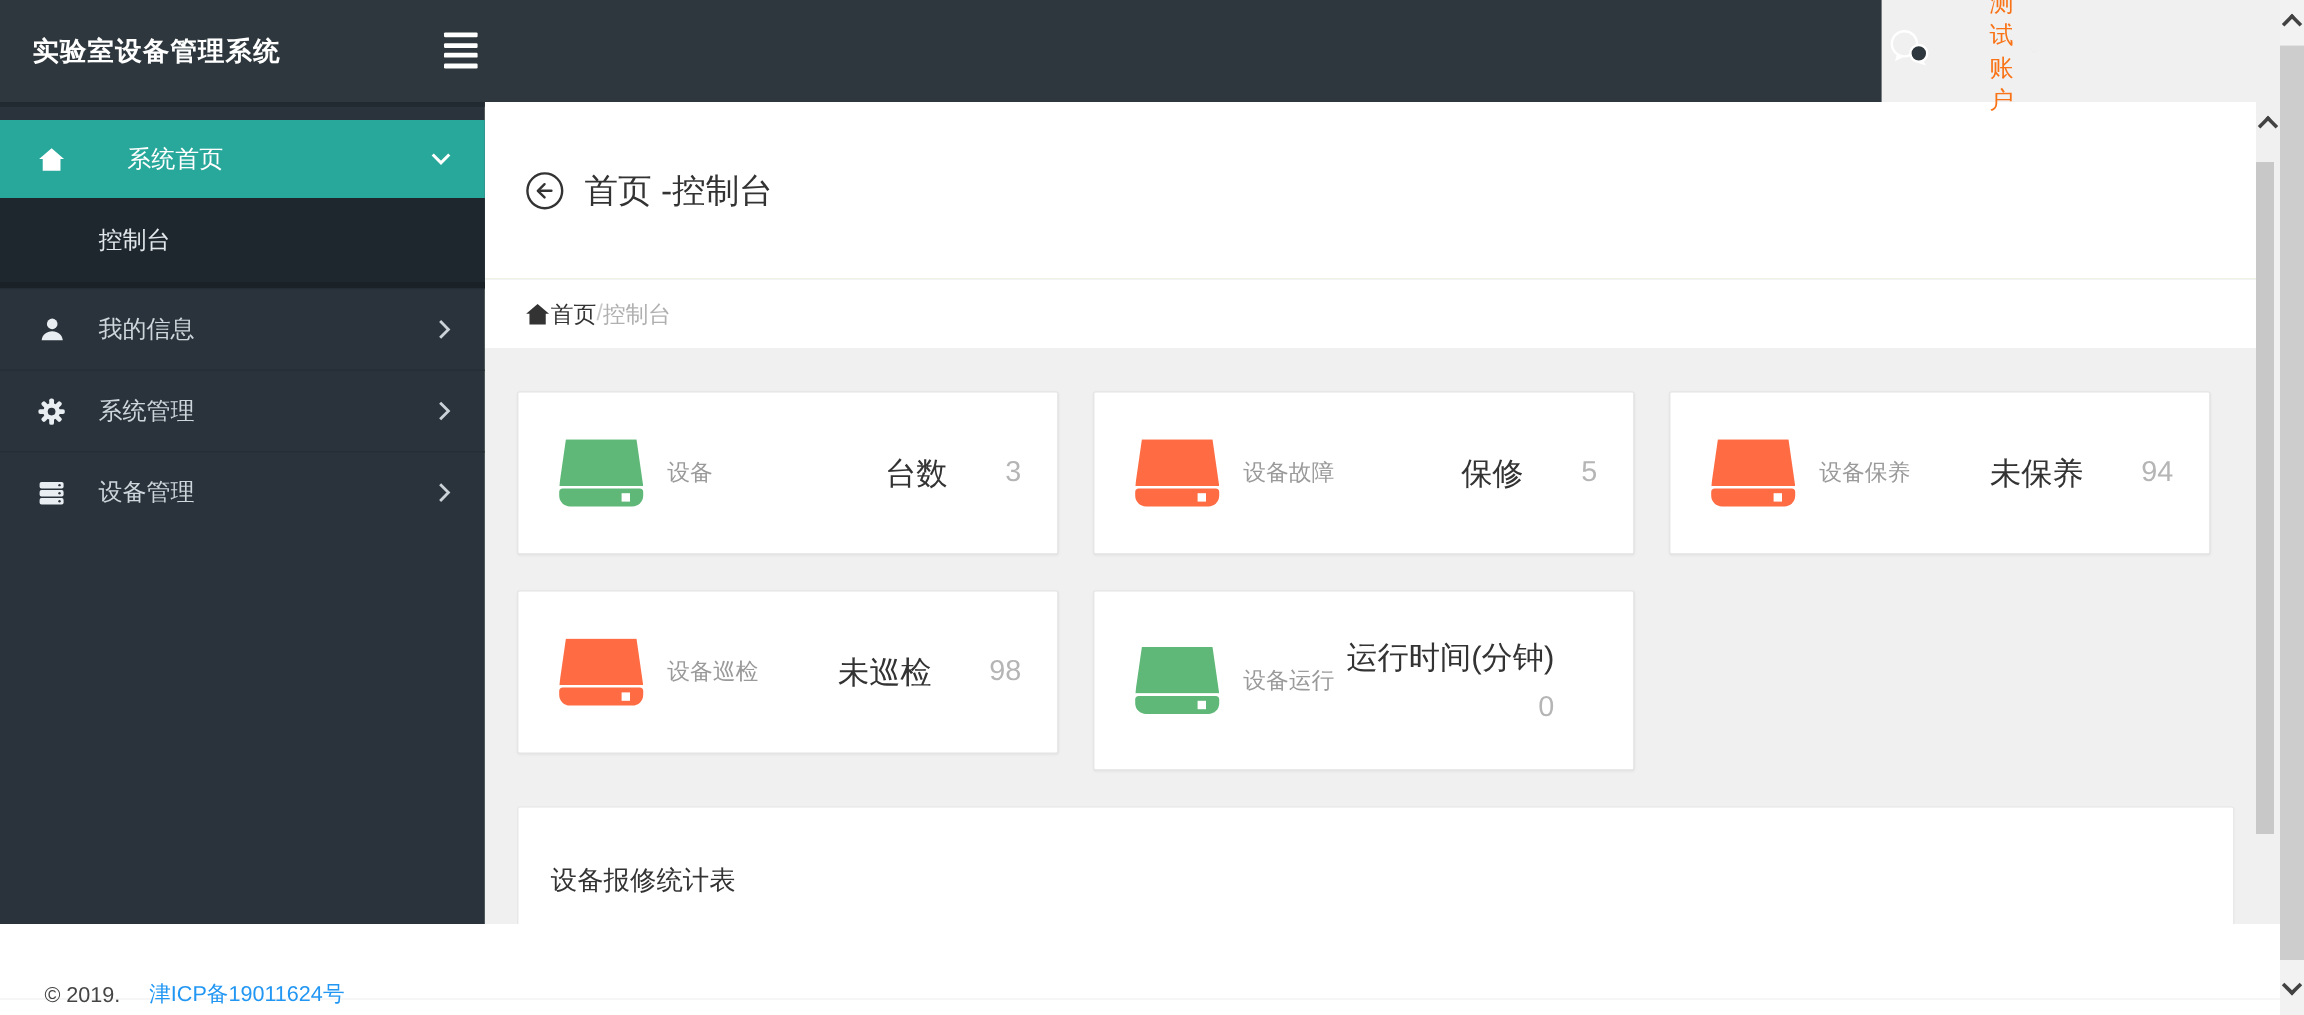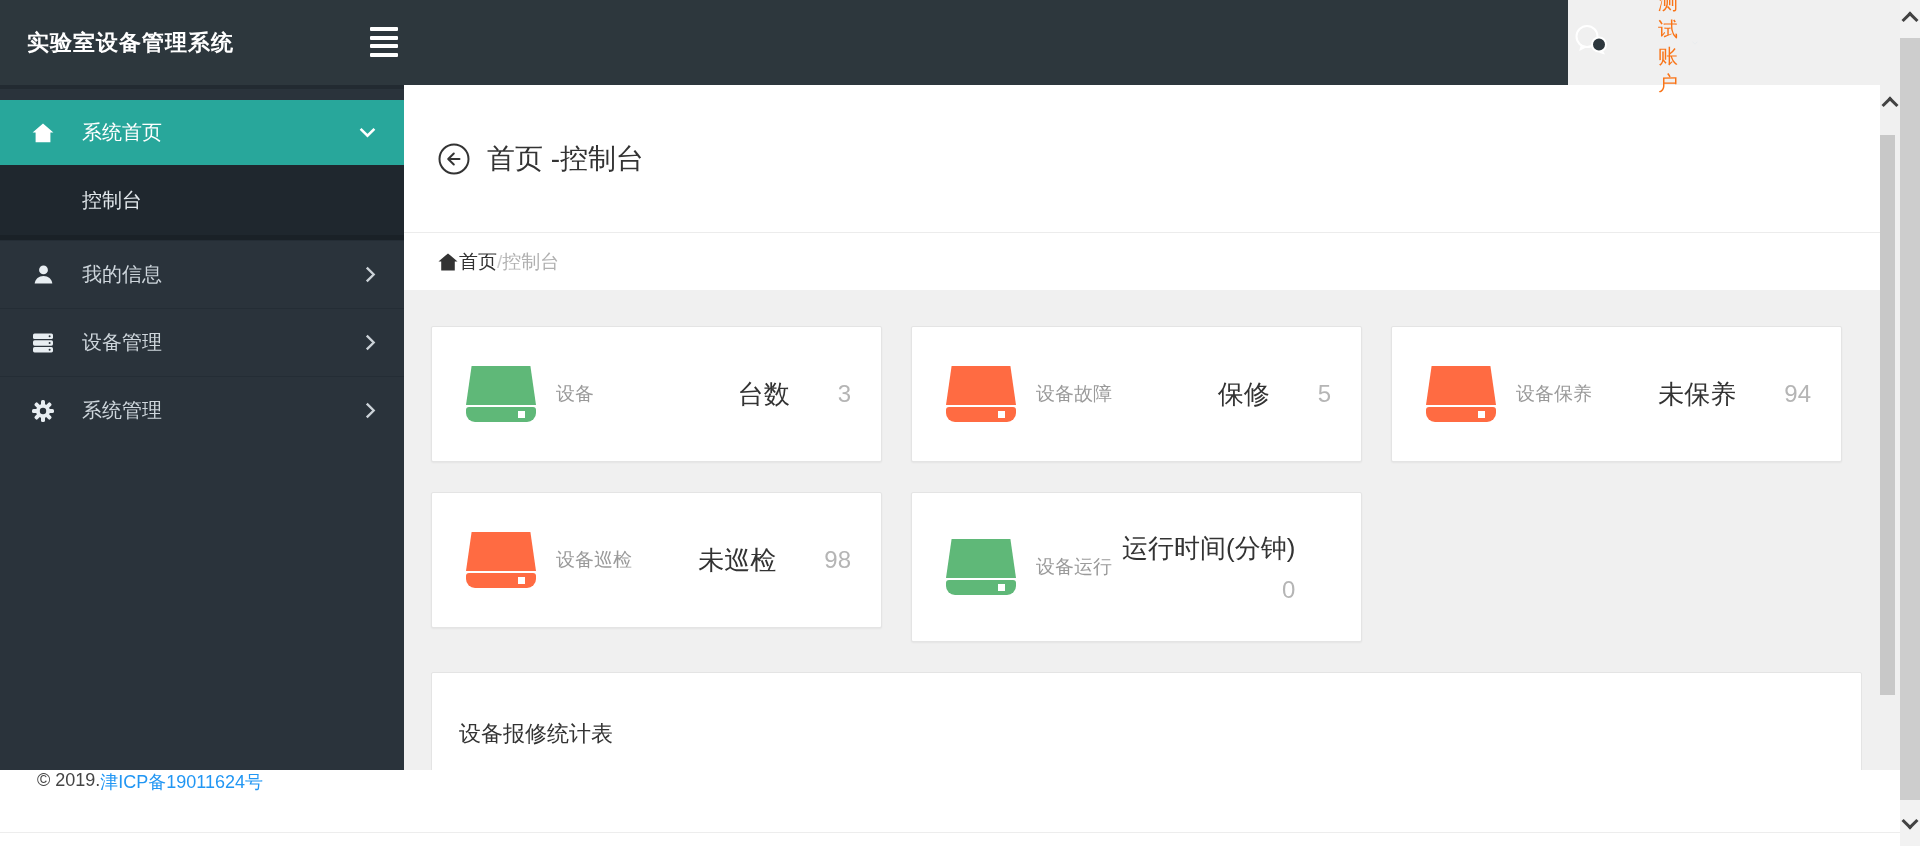--- a/index.html
+++ b/index.html
@@ -15,21 +15,21 @@
   .burger span{display:block;height:4px;background:#fff;border-radius:1px;}
   .header-chat{position:absolute;left:1572px;top:23px;width:38px;height:34px;cursor:pointer;}
   .header-user{position:absolute;left:1648px;top:0;height:85px;display:flex;align-items:center;gap:14px;cursor:pointer;}
   .header-user .uname{color:#f97316;font-size:20px;text-align:right;}
 
   
   .sidebar{position:absolute;left:0;top:85px;width:404px;height:685px;background:#2a333b;
            border-top:4px solid #222a31;box-sizing:border-box;padding-top:11px;z-index:20;}
   .menu-item{height:65px;display:flex;align-items:center;padding-left:30px;cursor:pointer;
              border-top:1px solid #242d35;}
-  .menu-item.active{background:#28a79b;border-top:none;}
+  .menu-item.active{background:#28a79b;border-top:none;gap:24px;}
   .mi-icon{width:26px;display:flex;align-items:center;justify-content:center;}
   .mi-label{margin-left:26px;font-size:20px;color:#ced6dc;}
   .menu-item.active .mi-label{color:#fff;}
   .mi-caret{margin-left:auto;margin-right:28px;display:flex;align-items:center;}
   .submenu{background:#1f272e;border-bottom:5px solid #1a2127;}
   .submenu-item{height:70px;display:flex;align-items:center;padding-left:82px;cursor:pointer;}
   .submenu-item span{font-size:20px;color:#e2e8ec;}
   .menu-item.plain{height:67px;}
 
   
@@ -60,21 +60,21 @@
   .card-right .metric{font-size:26px;color:#333;}
   .card-right .value{font-size:24px;color:#b5b5b5;}
   .card-right.stacked{flex-direction:column;align-items:flex-end;gap:10px;margin-left:10px;}
 
   .panel{margin-top:30px;background:#fff;border:1px solid #e4e4e4;border-radius:2px;height:180px;
          box-sizing:border-box;padding:46px 0 0 27px;}
   .panel-title{margin:0;font-size:22px;font-weight:normal;color:#333;}
 
   
   .footer{position:absolute;left:0;bottom:0;width:1920px;height:76px;background:#fff;z-index:25;
-          display:flex;align-items:flex-start;padding-left:37px;box-sizing:border-box;
+          display:flex;align-items:flex-end;padding-left:37px;box-sizing:border-box;gap:24px;
           border-bottom:6px solid #fff;box-shadow:inset 0 -7px 0 #fff,inset 0 -8px 0 #ededed;}
   .copyright{font-size:18px;color:#444;}
   .icp{font-size:18px;color:#2196f3;text-decoration:none;cursor:pointer;}
 
   
   .sb-outer{position:absolute;right:0;top:0;width:20px;height:846px;background:#f2f2f2;z-index:60;}
   .sb-outer .thumb{position:absolute;left:0;top:38px;width:20px;height:762px;background:#cdcdcd;}
   .sb-inner{position:absolute;right:20px;top:85px;width:20px;height:685px;background:#f0f0f0;z-index:55;}
   .sb-inner .thumb{position:absolute;left:0;top:50px;width:15px;height:560px;background:#c8c8c8;}
   .chev{width:9px;height:9px;border-left:3px solid #424242;border-top:3px solid #424242;}
@@ -144,58 +144,58 @@
       <span class="mi-caret">
         <svg viewBox="0 0 10 16" width="11" height="17" fill="none" stroke="#ccd3d8" stroke-width="2.2">
             <path d="M1.5 1.5 8 8l-6.5 6.5"></path>
           </svg>
       </span>
     </div>
     <div class="menu-item plain">
       <span class="mi-icon">
         <svg viewBox="0 0 24 24" width="24" height="24">
             <g fill="#e8eef2">
+              <rect x="10" y="1" width="4" height="22" rx="1.6"></rect>
+              <rect x="1" y="10" width="22" height="4" rx="1.6"></rect>
+              <rect x="10" y="1" width="4" height="22" rx="1.6" transform="rotate(45 12 12)"></rect>
+              <rect x="1" y="10" width="22" height="4" rx="1.6" transform="rotate(45 12 12)"></rect>
+              <circle cx="12" cy="12" r="7"></circle>
+            </g>
+            <circle cx="12" cy="12" r="3.2" fill="#2a333b"></circle>
+          </svg>
+      </span>
+      <span class="mi-label">系统管理</span>
+      <span class="mi-caret">
+        <svg viewBox="0 0 10 16" width="11" height="17" fill="none" stroke="#ccd3d8" stroke-width="2.2">
+            <path d="M1.5 1.5 8 8l-6.5 6.5"></path>
+          </svg>
+      </span>
+    </div>
+    <div class="menu-item plain">
+      <span class="mi-icon">
+        <svg viewBox="0 0 24 24" width="24" height="24">
+            <g fill="#e8eef2">
               <rect x="2" y="2.6" width="20" height="5.4" rx="1.6"></rect>
               <rect x="2" y="9.3" width="20" height="5.4" rx="1.6"></rect>
               <rect x="2" y="16" width="20" height="5.4" rx="1.6"></rect>
             </g>
             <g fill="#2a333b">
               <circle cx="18.6" cy="5.3" r="1"></circle>
               <circle cx="18.6" cy="12" r="1"></circle>
               <circle cx="18.6" cy="18.7" r="1"></circle>
             </g>
           </svg>
       </span>
       <span class="mi-label">设备管理</span>
       <span class="mi-caret">
         <svg viewBox="0 0 10 16" width="11" height="17" fill="none" stroke="#ccd3d8" stroke-width="2.2">
             <path d="M1.5 1.5 8 8l-6.5 6.5"></path>
           </svg>
       </span>
     </div>
-    <div class="menu-item plain">
-      <span class="mi-icon">
-        <svg viewBox="0 0 24 24" width="24" height="24">
-            <g fill="#e8eef2">
-              <rect x="10" y="1" width="4" height="22" rx="1.6"></rect>
-              <rect x="1" y="10" width="22" height="4" rx="1.6"></rect>
-              <rect x="10" y="1" width="4" height="22" rx="1.6" transform="rotate(45 12 12)"></rect>
-              <rect x="1" y="10" width="22" height="4" rx="1.6" transform="rotate(45 12 12)"></rect>
-              <circle cx="12" cy="12" r="7"></circle>
-            </g>
-            <circle cx="12" cy="12" r="3.2" fill="#2a333b"></circle>
-          </svg>
-      </span>
-      <span class="mi-label">系统管理</span>
-      <span class="mi-caret">
-        <svg viewBox="0 0 10 16" width="11" height="17" fill="none" stroke="#ccd3d8" stroke-width="2.2">
-            <path d="M1.5 1.5 8 8l-6.5 6.5"></path>
-          </svg>
-      </span>
-    </div>
   </nav>
 
   <main class="main">
     <div class="page-header">
       <span class="back">
         <svg viewBox="0 0 34 34" width="34" height="34" fill="none" stroke="#333" stroke-width="2">
           <circle cx="17" cy="17" r="14.5"></circle>
             <path d="M22.5 17h-9" stroke-linecap="round"></path>
             <path d="M16.8 11.5 11.2 17l5.6 5.5" stroke-linecap="round" stroke-linejoin="round"></path>
         </svg>

